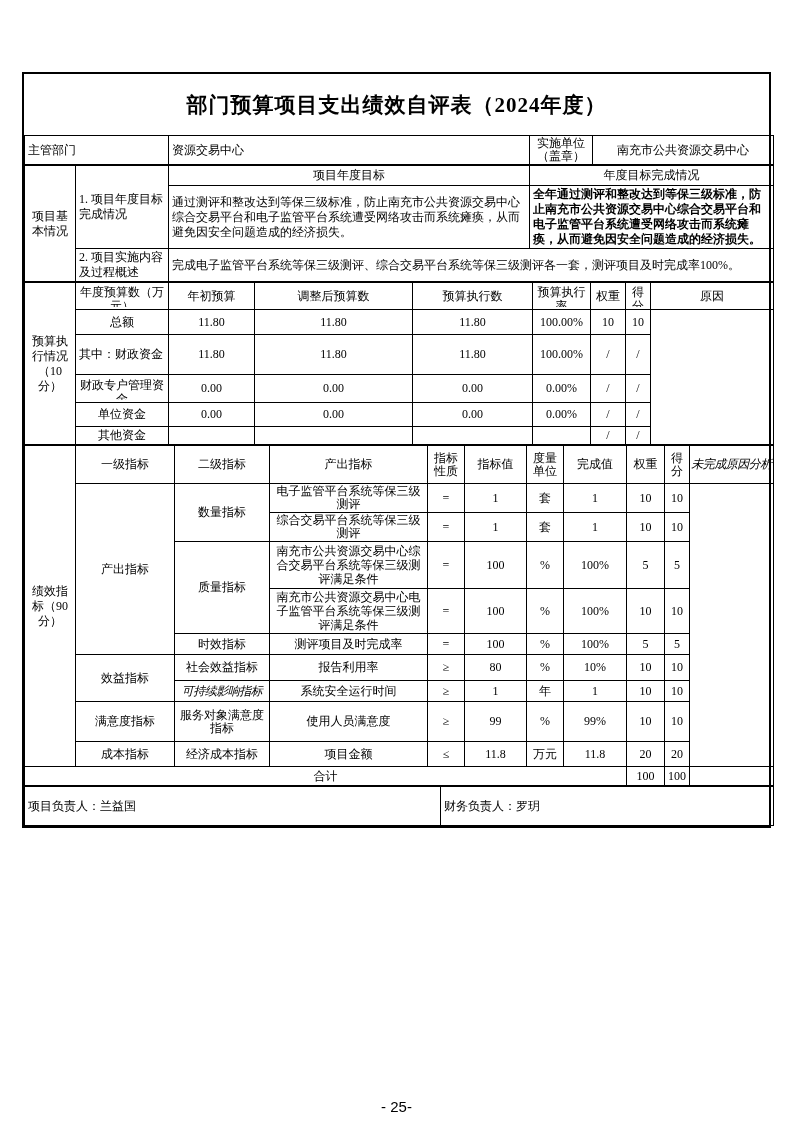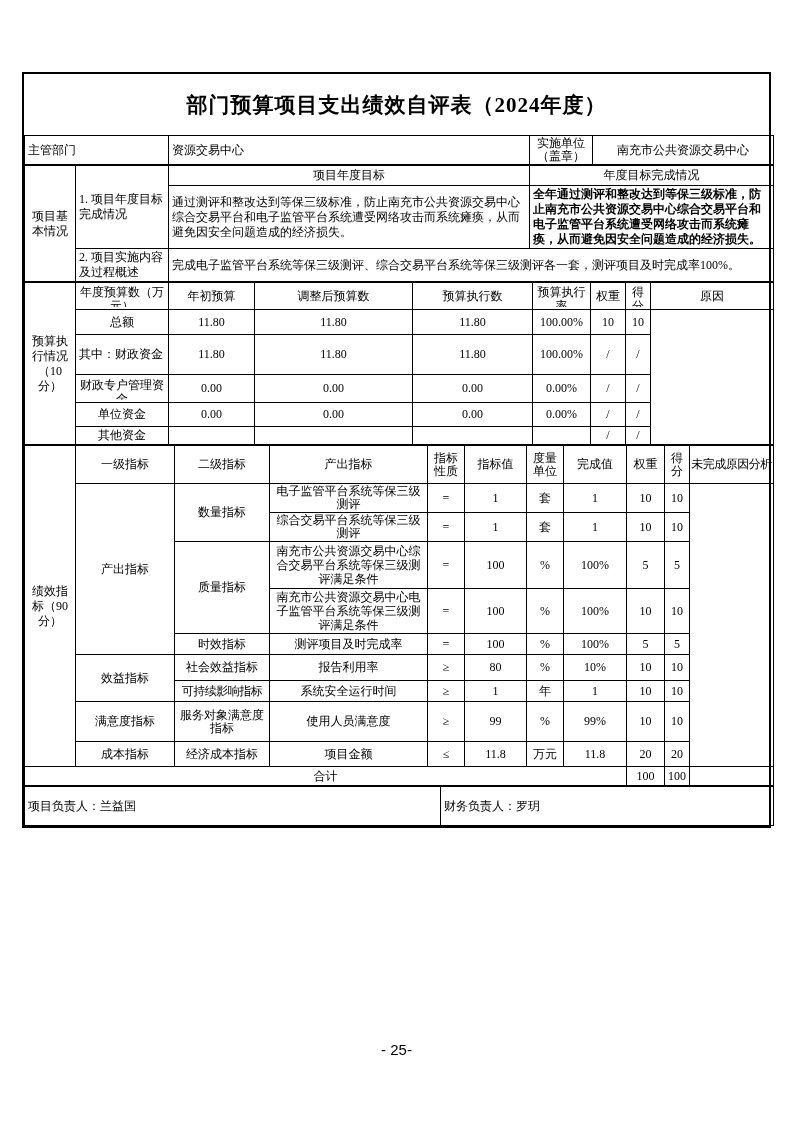--- a/index.html
+++ b/index.html
@@ -17,23 +17,23 @@
   }
   table{border-collapse:collapse;width:100%;table-layout:fixed;}
   td{
     border:1px solid #000;font-size:12px;line-height:15px;
     padding:1px 3px;text-align:center;vertical-align:middle;
     overflow:hidden;word-break:break-all;
   }
   .left{text-align:left;}
   .bold{font-weight:bold;}
   .clip2{display:block;height:22px;line-height:14px;overflow:hidden;}
-  .tight{letter-spacing:-0.5px;white-space:nowrap;padding-left:0;padding-right:0;}
+  .tight{letter-spacing:-0.5px;white-space:nowrap;padding-left:0;padding-right:0;font-style:italic;}
   .pageno{
-    position:absolute;left:0;right:0;top:1041px;text-align:center;
+    position:absolute;left:0;right:0;top:1098px;text-align:center;
     font-size:15px;font-family:"Liberation Sans", sans-serif;
   }
 </style>
 </head>
 <body>
 
 <div class="sheet">
 
   <div class="doc-title">部门预算项目支出绩效自评表（2024年度）</div>
 

